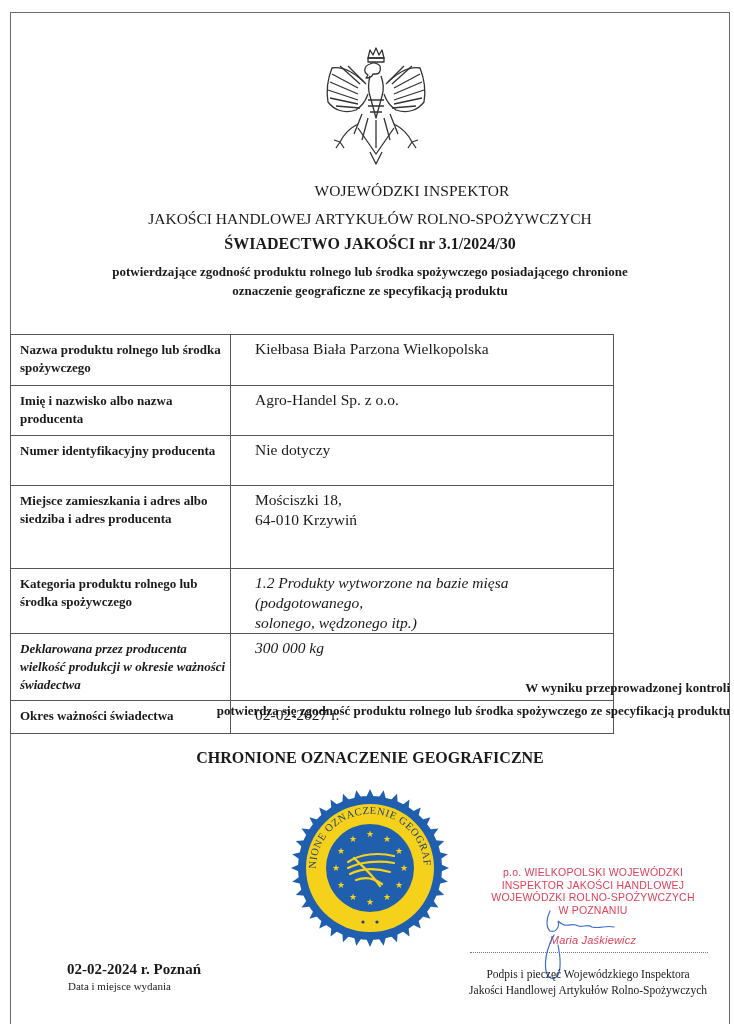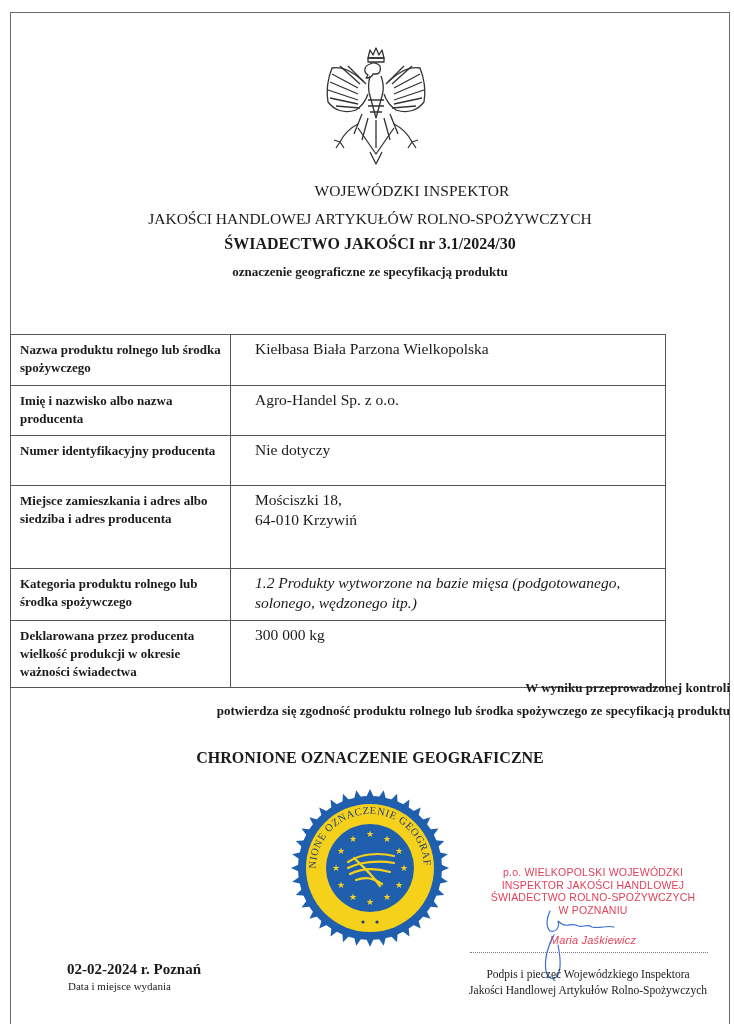--- a/index.html
+++ b/index.html
@@ -7,26 +7,26 @@
          font-family:"Liberation Serif","DejaVu Serif",serif; color:#1a1a1a; }
   .frame { position:absolute; left:10px; top:12px; width:718px; height:1030px;
            border-left:1.5px solid #6a6a6a; border-right:1.5px solid #6a6a6a; border-top:1.5px solid #6a6a6a; }
   .eagle { position:absolute; left:318px; top:44px; width:116px; height:124px; }
   .hdr { position:absolute; left:10px; width:720px; text-align:center; }
   .h1 { top:182px; font-size:15.5px; letter-spacing:0.1px;margin-left:42px; }
   .h2 { top:210px; font-size:15.5px; }
   .h3 { top:235px; font-size:16px; font-weight:bold; }
   .h4 { top:262px; font-size:13px; font-weight:bold; line-height:19px; }
 
-  table.info { position:absolute; left:10px; top:334px; width:656px; border-collapse:collapse; }
+  table.info { position:absolute; left:10px; top:334px; width:604px; border-collapse:collapse; }
   table.info td { border:1.5px solid #555; vertical-align:top; padding:0; }
   table.info td.lab { width:210px; padding:6px 0 0 9px; font-weight:bold; font-size:13px; line-height:18px; }
   table.info td.val { padding:4px 0 0 24px; font-size:15.5px; line-height:20px; }
   .r1 td { height:44px; } .r2 td { height:43px; } .r3 td { height:43px; }
-  .r4 td { height:76px; } .r5 td { height:45px; } .r6 td { height:60px; }
+  .r4 td { height:76px; } .r5 td { height:45px; } .r6 td { height:60px;font-style:italic; }
   .r7 td { height:26px; }
   .r6 td.lab { line-height:19.5px; padding-top:2px; }
   .r5 td.val { padding-top:3px; line-height:19px;font-style:italic; }
   .r7 td.lab { font-size:14px; padding-top:4px; }
   .r7 td.val { padding-top:2px; }
 
   .conf { position:absolute; left:10px; width:720px; text-align:right; font-weight:bold; font-size:13px; }
   .c1 { top:680px; } .c2 { top:703px; }
   .pgi { position:absolute; left:10px; width:720px; top:749px; text-align:center; font-weight:bold; font-size:16px; }
 
@@ -72,20 +72,21 @@
     <path d="M40 80 C32 84 26 90 22 98 M22 98 L16 96 M22 98 L18 104 M22 98 L26 104"></path>
     <path d="M76 80 C84 84 90 90 94 98 M94 98 L100 96 M94 98 L98 104 M94 98 L90 104"></path>
     <path d="M52 108 L58 120 L64 108"></path>
   </g>
 </svg>
 
 <div class="hdr h1">WOJEWÓDZKI INSPEKTOR</div>
 <div class="hdr h2">JAKOŚCI HANDLOWEJ ARTYKUŁÓW ROLNO-SPOŻYWCZYCH</div>
 <div class="hdr h3">ŚWIADECTWO JAKOŚCI nr 3.1/2024/30</div>
 <div class="hdr h4">
+  <div>potwierdzające zgodność produktu rolnego lub środka spożywczego posiadającego chronione</div>
   <div>oznaczenie geograficzne ze specyfikacją produktu</div>
 </div>
 
 <table class="info">
   <tbody>
       <tr class="r1">
     <td class="lab">Nazwa  produktu rolnego lub środka spożywczego</td>
     <td class="val">
           <div>Kiełbasa Biała Parzona Wielkopolska</div>
         </td>
@@ -113,20 +114,26 @@
     <td class="lab">Kategoria  produktu rolnego lub środka spożywczego</td>
     <td class="val">
       <div>1.2 Produkty wytworzone na bazie mięsa (podgotowanego,</div>
       <div>solonego, wędzonego itp.)</div>
     </td>
   </tr>
   <tr class="r6">
     <td class="lab">Deklarowana przez producenta wielkość produkcji w okresie ważności świadectwa</td>
     <td class="val">
           <div>300 000 kg</div>
+        </td>
+  </tr>
+  <tr class="r7">
+    <td class="lab">Okres ważności świadectwa</td>
+    <td class="val">
+          <div>02-02-2027 r.</div>
         </td>
   </tr>
 </tbody>
   </table>
 
 <div class="conf c1">W wyniku przeprowadzonej kontroli</div>
 <div class="conf c2">potwierdza się zgodność produktu rolnego lub środka spożywczego ze specyfikacją produktu</div>
 
 <div class="pgi">CHRONIONE OZNACZENIE GEOGRAFICZNE</div>
 
@@ -211,21 +218,21 @@
   <text font-family="Liberation Serif, serif" font-size="10.5" fill="#1f3e7a" letter-spacing="0.6">
     <textPath href="#arcTop" startOffset="50%" text-anchor="middle">CHRONIONE OZNACZENIE GEOGRAFICZNE</textPath>
   </text>
   <circle cx="73" cy="134" r="1.6" fill="#1f3e7a"></circle>
   <circle cx="87" cy="134" r="1.6" fill="#1f3e7a"></circle>
 </svg>
 
 <div class="stamp">
   <div>p.o. WIELKOPOLSKI WOJEWÓDZKI</div>
   <div>INSPEKTOR JAKOŚCI HANDLOWEJ</div>
-  <div>ŚWIADECTWO ROLNO-SPOŻYWCZYCH</div>
+  <div>WOJEWÓDZKI ROLNO-SPOŻYWCZYCH</div>
   <div>W POZNANIU</div>
   <div class="nm">Maria Jaśkiewicz</div>
 </div>
 
 <svg class="sig" viewBox="0 0 140 80">
   <g fill="none" stroke="#3b6fd0" stroke-width="1.2" stroke-linecap="round">
     <path d="M30 6 C26 14 26 22 30 26 C36 28 40 22 38 16 C46 24 50 18 56 20 C62 24 66 18 72 22 C80 24 86 20 94 22"></path>
     <path d="M34 30 C28 40 24 54 26 66 C28 74 34 76 38 70 C42 62 40 50 38 40"></path>
   </g>
 </svg>

